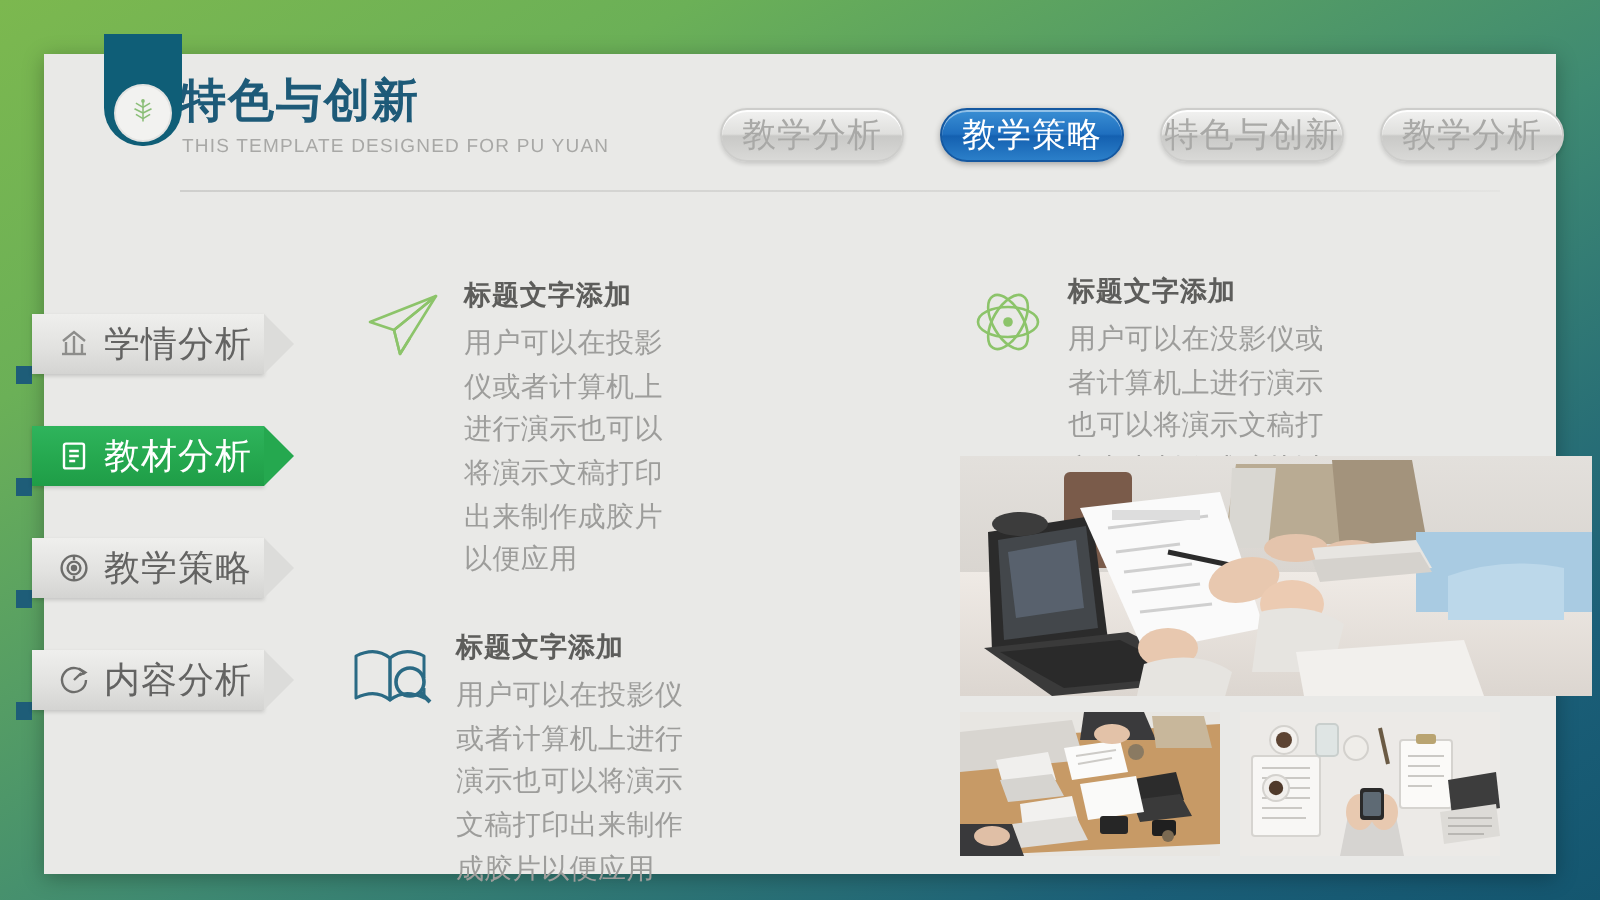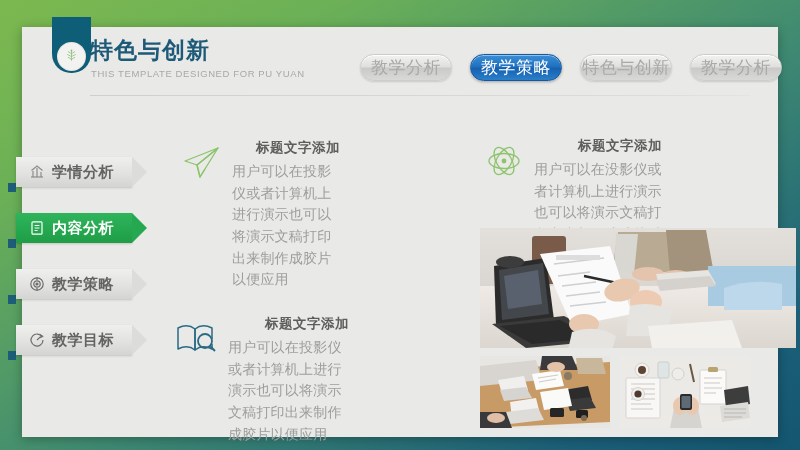--- a/index.html
+++ b/index.html
@@ -82,32 +82,32 @@
   }
   .side-body:after{
     content:""; position:absolute; right:-15px; top:0;
     border-top:15px solid transparent; border-bottom:15px solid transparent;
     border-left:15px solid #dcdcda;
   }
   .side-item.active .side-body{
     background:linear-gradient(180deg,#2fb45c 0%,#25a84f 55%,#1f9d47 100%);
   }
   .side-item.active .side-body:after{ border-left-color:#25a84f; }
-  .side-label{ font-size:15px; color:#636362; letter-spacing:.5px;font-weight:bold; }
+  .side-label{ font-size:18px; color:#636362; letter-spacing:.5px; }
   .side-item.active .side-label{ color:#ffffff; }
   .side-ico{ width:16px; height:16px; flex:0 0 16px; }
   .side-ico svg{ display:block; }
 
   
   .blk{ position:absolute; display:flex; gap:10px; }
   .blk-ico{ flex:0 0 auto; padding-top:4px; }
   .blk-txt{ }
   .blk-title{
     font-size:13.5px; font-weight:bold; color:#5d5d5b;
-    letter-spacing:.5px; margin-bottom:4px;text-align:right;
+    letter-spacing:.5px; margin-bottom:4px;
   }
   .blk-body{
     font-size:14px; color:#9d9d9b; line-height:1.55; letter-spacing:.2px;
   }
 
   #blk1{ left:158px; top:112px; width:160px; }
   #blk1 .blk-txt{ width:122px; }
   #blk2{ left:462px; top:110px; width:180px; }
   #blk2 .blk-txt{ width:128px; }
   #blk3{ left:152px; top:288px; width:175px; }
@@ -173,21 +173,21 @@
 
     <div class="side-item active">
       <div class="side-tab"></div>
       <div class="side-body">
         <span class="side-ico">
           <svg viewBox="0 0 16 16" fill="none" stroke="#ffffff" stroke-width="1.2">
             <rect x="3" y="1.8" width="10" height="12.4" rx="1"></rect>
             <path d="M5.6 5.5h4.8M5.6 8h4.8M5.6 10.5h3"></path>
           </svg>
         </span>
-        <span class="side-label">内容分析</span>
+        <span class="side-label">教材分析</span>
       </div>
     </div>
 
     <div class="side-item">
       <div class="side-tab"></div>
       <div class="side-body">
         <span class="side-ico">
           <svg viewBox="0 0 16 16" fill="none" stroke="#6d6d6b" stroke-width="1.2">
             <circle cx="8" cy="8" r="6.2"></circle>
               <circle cx="8" cy="8" r="3.2"></circle>
@@ -202,21 +202,21 @@
     <div class="side-item">
       <div class="side-tab"></div>
       <div class="side-body">
         <span class="side-ico">
           <svg viewBox="0 0 16 16" fill="none" stroke="#6d6d6b" stroke-width="1.2">
             <path d="M13.3 5.2A6 6 0 1 0 14 8"></path>
             <path d="M8 8 L11.6 4.6"></path>
             <path d="M10.4 2.2 L13.6 4.2 L10.8 5.6"></path>
           </svg>
         </span>
-        <span class="side-label">教学目标</span>
+        <span class="side-label">内容分析</span>
       </div>
     </div>
 
   </div>
 
   <div class="blk" id="blk1">
     <div class="blk-ico">
       <svg width="42" height="40" viewBox="0 0 42 40" fill="none" stroke="#8cc46a" stroke-width="1.3" stroke-linejoin="round">
         <path d="M38 5 L5 18 L17 22 Z"></path>
         <path d="M38 5 L17 22 L20 34 Z"></path>

